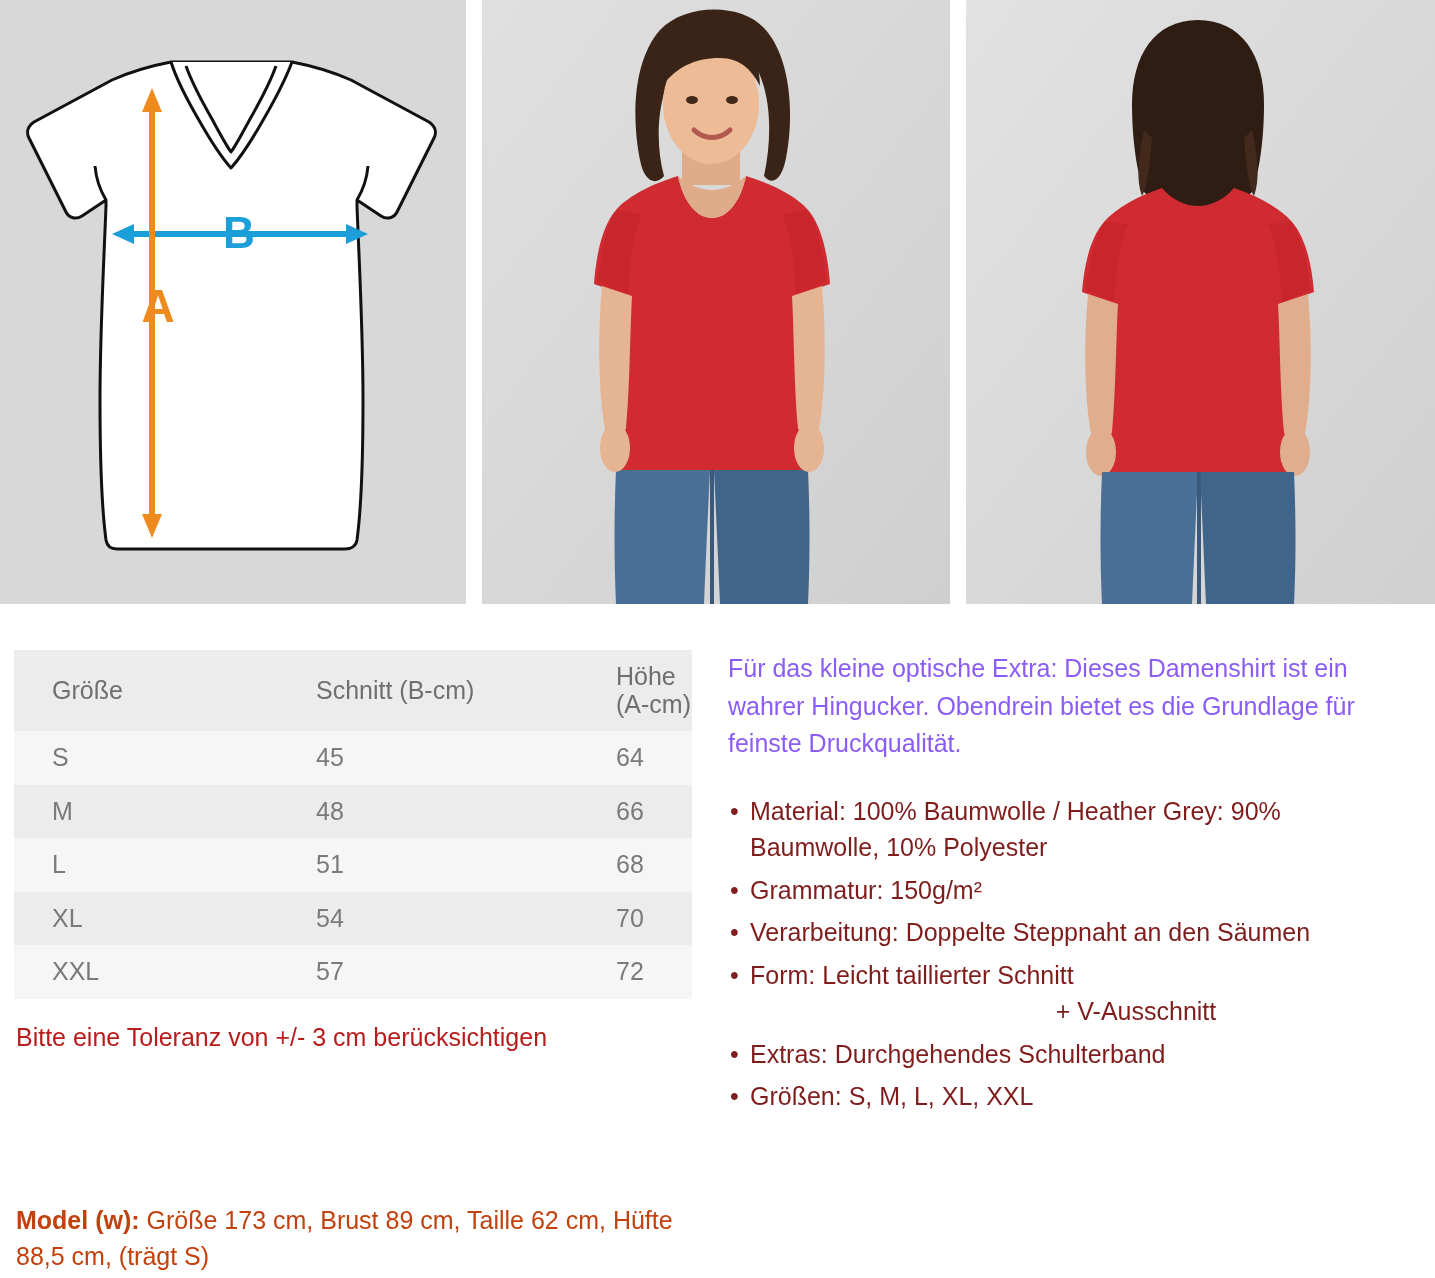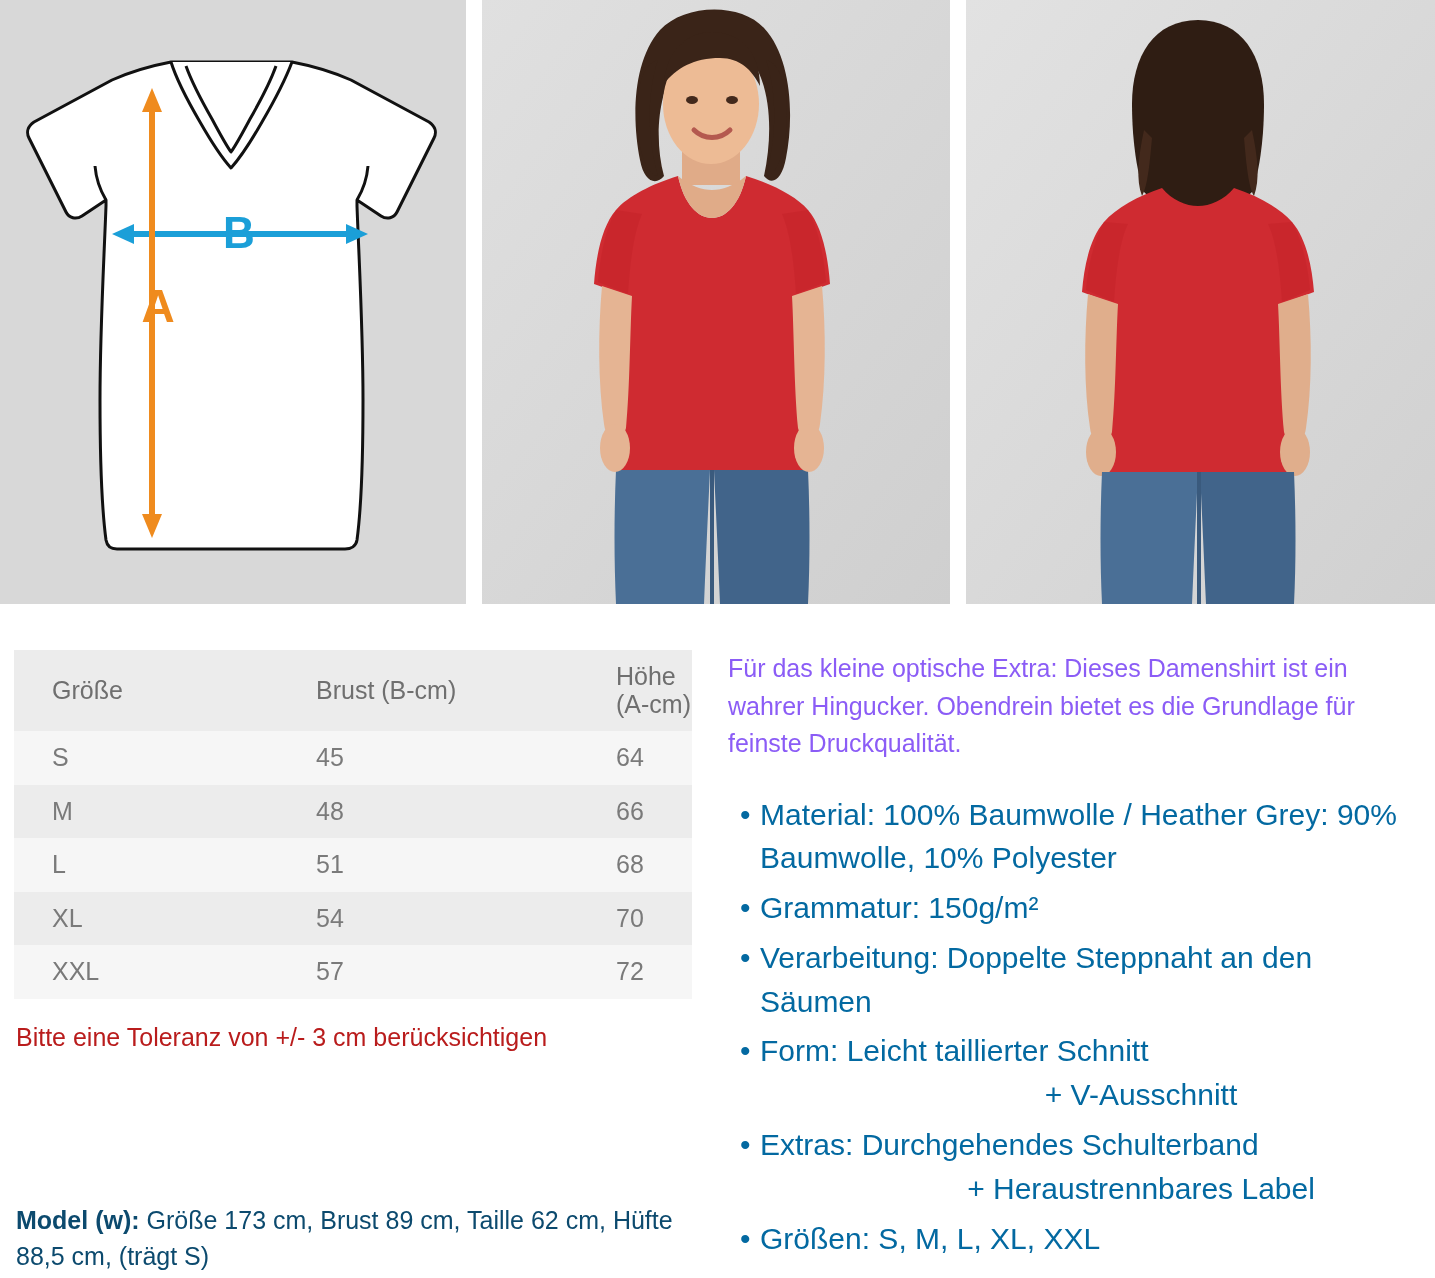--- a/index.html
+++ b/index.html
@@ -83,43 +83,43 @@
 
   .tolerance {
     font-size: 25px;
     color: #b91c1c;
     margin-top: 24px;
     padding-left: 2px;
   }
 
   .model-line {
     font-size: 25px;
-    color: #0c4a6e;
+    color: #c2410c;
     margin-top: 150px;
     padding-left: 2px;
     line-height: 1.45;
     max-width: 690px;
   }
   .model-line b { font-weight: bold; }
 
   
   .intro {
     font-size: 25px;
     line-height: 1.5;
     color: #8b5cf6;
     margin: 0 0 30px 0;
     max-width: 680px;
   }
   ul.features {
     list-style: none;
-    margin: 10px;
+    margin: 0;
     padding: 0;
-    font-size: 30px;
+    font-size: 25px;
     line-height: 1.46;
-    color: #0369a1;
+    color: #7f1d1d;
   }
   ul.features > li {
     position: relative;
     padding-left: 22px;
     margin-bottom: 6px;
     max-width: 660px;
   }
   ul.features > li::before {
     content: "•";
     position: absolute;
@@ -252,21 +252,21 @@
   </div>
 </div>
 
 <div class="lower">
 
   <div class="left-col">
     <table class="size-table">
       <thead>
         <tr>
           <th>Größe</th>
-          <th>Brust (B-cm)</th>
+          <th>Schnitt (B-cm)</th>
           <th>Höhe (A-cm)</th>
         </tr>
       </thead>
       <tbody>
         <tr>
           <td>S</td>
           <td>45</td>
           <td>64</td>
         </tr>
         <tr>
@@ -309,20 +309,19 @@
       </li>
       <li>
         <span>Verarbeitung: Doppelte Steppnaht an den Säumen</span>
       </li>
       <li>
         <span>Form: Leicht taillierter Schnitt</span>
         <span class="sub-item" style="display:block">+ V-Ausschnitt</span>
       </li>
       <li>
         <span>Extras: Durchgehendes Schulterband</span>
-        <span class="sub-item" style="display:block">+ Heraustrennbares Label</span>
       </li>
       <li>
         <span>Größen:  S, M, L, XL, XXL</span>
       </li>
     </ul>
   </div>
 </div>
 
 </body></html>

